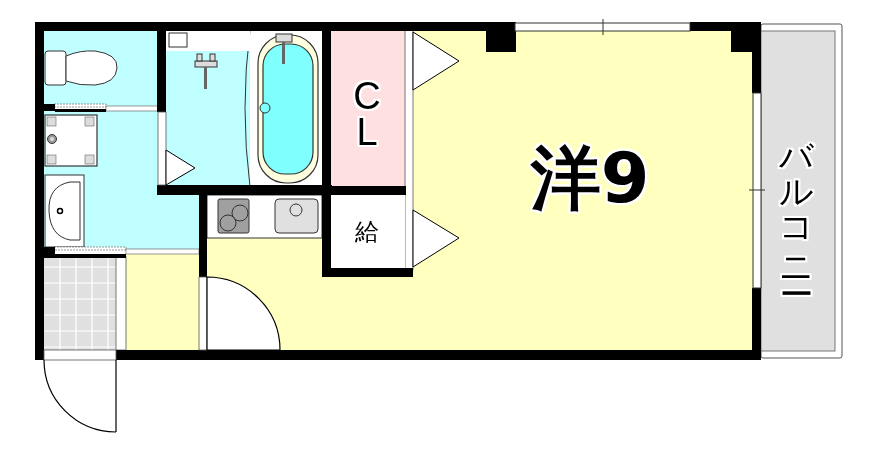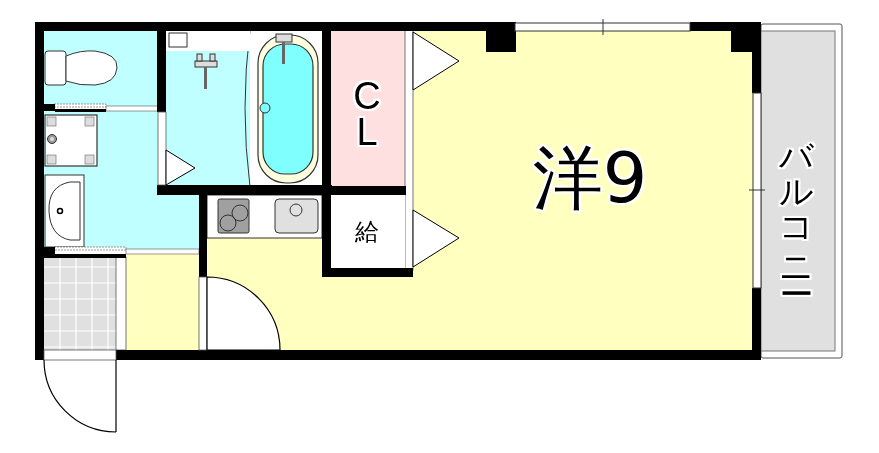--- a/index.html
+++ b/index.html
@@ -1,20 +1,20 @@
 <!DOCTYPE html>
 <html><head>
   <meta charset="utf-8">
   <style>
     html, body { margin: 0; padding: 0; background: #ffffff; }
     body { width: 879px; height: 453px; overflow: hidden; position: relative; }
     #plan { position: absolute; left: 0; top: 0; width: 879px; height: 453px; }
     .lbl { position: absolute; font-family: "DejaVu Sans", sans-serif; color: #000; text-align: center; line-height: 1; pointer-events: none; }
     .halo { text-shadow: 0 0 3px #fff, 0 0 3px #fff, 2px 0 0 #fff, -2px 0 0 #fff, 0 2px 0 #fff, 0 -2px 0 #fff, 2px 2px 0 #fff, -2px -2px 0 #fff, 2px -2px 0 #fff, -2px 2px 0 #fff; }
-    #lbl-main { left: 505px; top: 140px; width: 170px; font-size: 74px; font-family: "Liberation Sans", sans-serif; }
+    #lbl-main { left: 505px; top: 140px; width: 170px; font-size: 74px; font-family: "Liberation Sans", sans-serif; font-weight: bold; }
     #lbl-main .kanji { font-family: "DejaVu Sans", sans-serif; font-size: 70px; }
     #lbl-cl { left: 336px; top: 78px; width: 62px; font-size: 38px; font-family: "Liberation Sans", sans-serif; }
     #lbl-cl span { display: block; line-height: 36px; }
     #lbl-kyu { left: 336px; top: 220px; width: 62px; font-size: 24px; }
     #lbl-balcony { left: 773px; top: 118px; width: 48px; font-size: 34px; writing-mode: vertical-rl; line-height: 48px; letter-spacing: 1px; }
   </style>
 </head>
 <body>
 
 <svg id="plan" viewBox="0 0 879 453" xmlns="http://www.w3.org/2000/svg">

